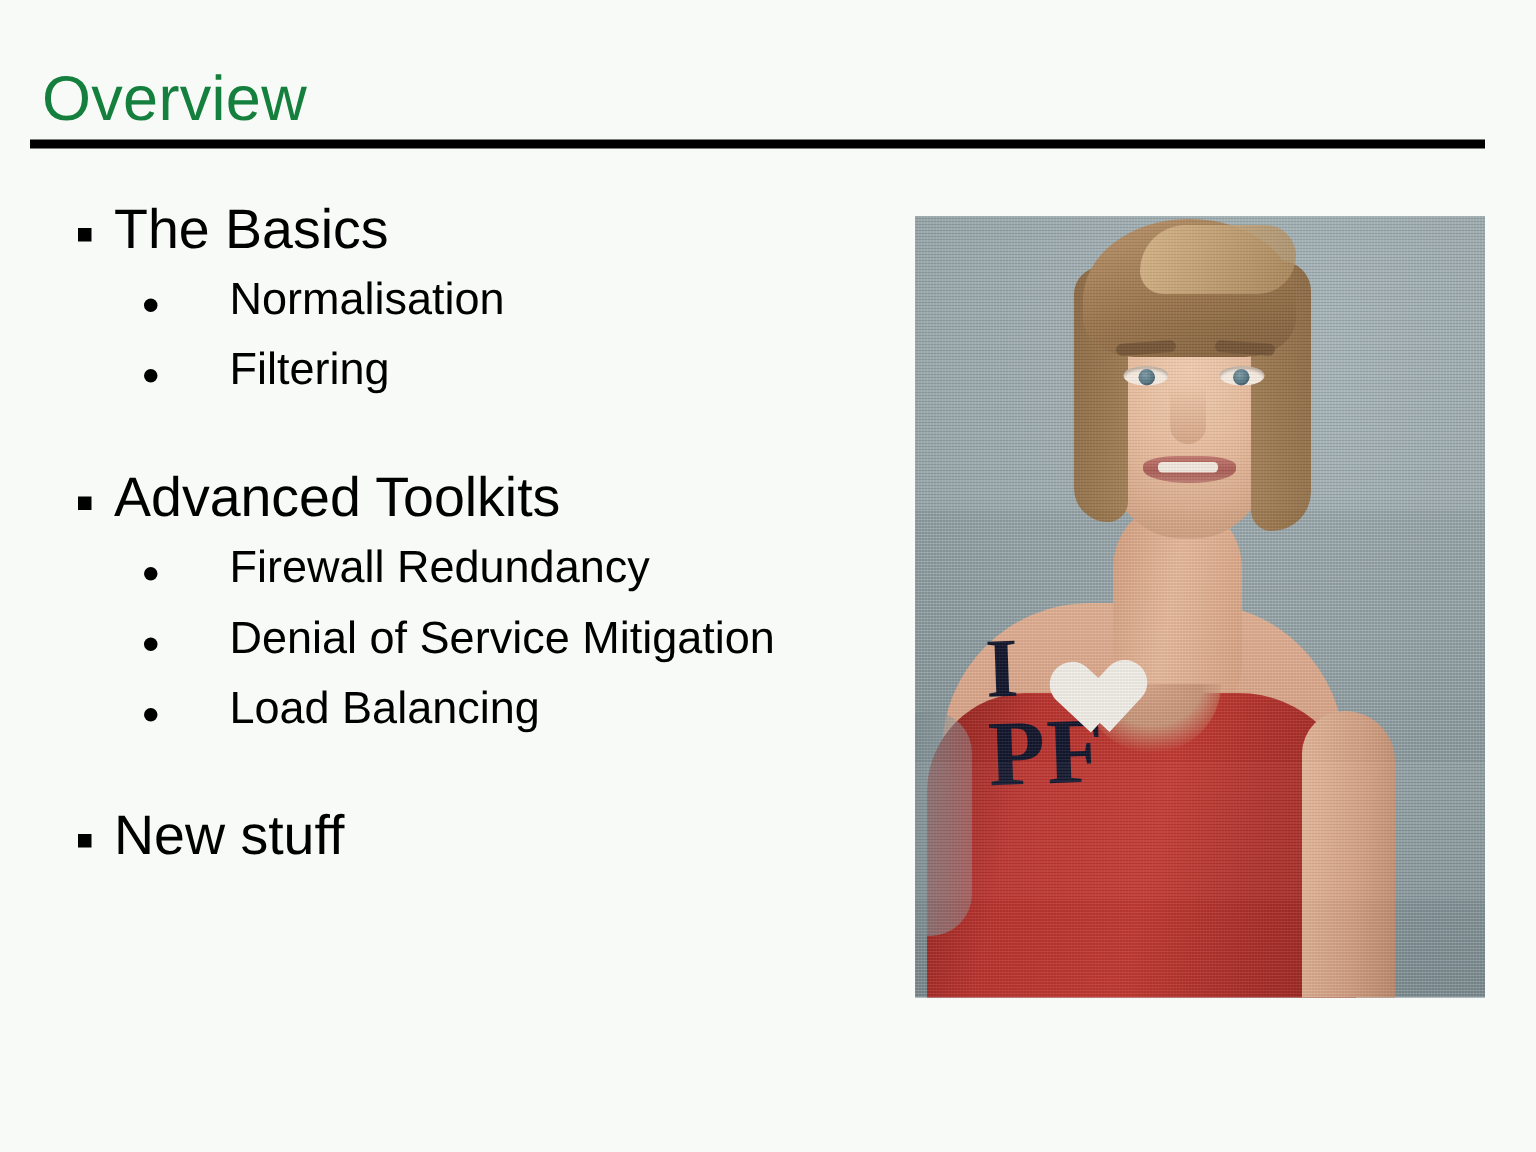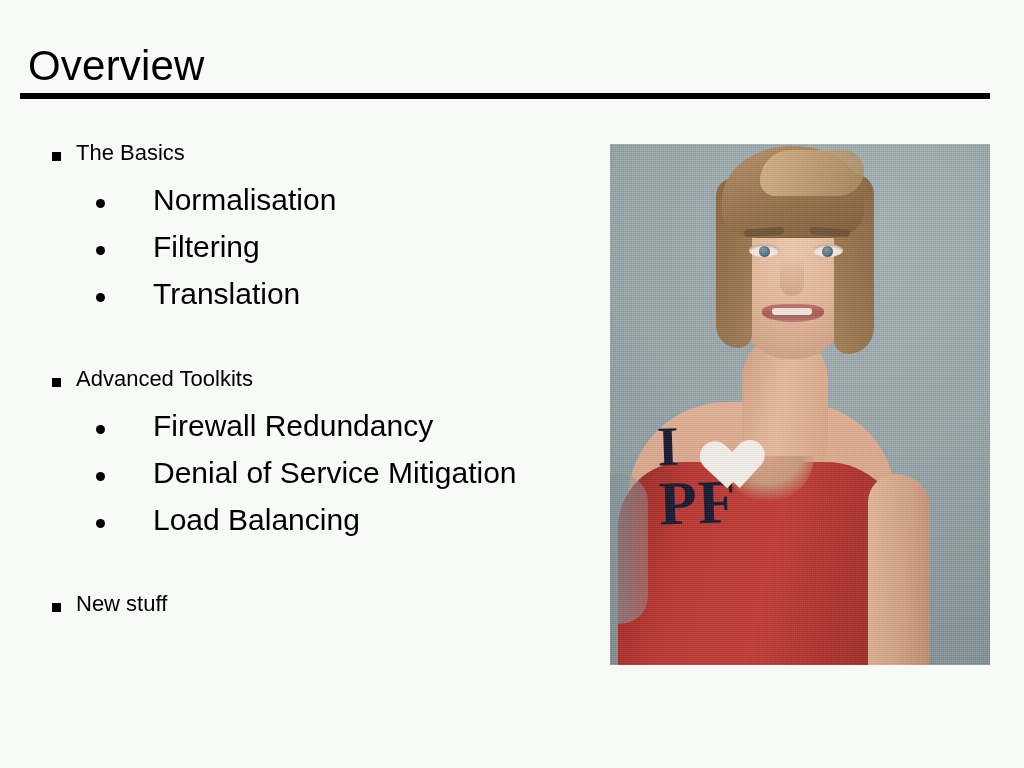--- a/index.html
+++ b/index.html
@@ -27,21 +27,21 @@
 
   
   .slide-title {
     position: absolute;
     left: 28px;
     top: 42px;
     font-size: 42px;
     font-weight: 400;
     letter-spacing: 0.2px;
     line-height: 48px;
-    color: #000000;
+    color: #15803d;
     white-space: nowrap;
   }
   .title-rule {
     position: absolute;
     left: 20px;
     top: 93px;
     width: 970px;
     height: 6px;
     background: #000000;
   }
@@ -87,21 +87,21 @@
     position: absolute;
     left: 1px;
     top: 16px;
     width: 9px;
     height: 9px;
     border-radius: 50%;
     background: #000000;
   }
 
   .bullet-text {
-    font-size: 22px;
+    font-size: 37px;
     line-height: 34px;
     color: #000000;
     white-space: nowrap;
   }
   .level2 .bullet-text {
     font-size: 30px;
     margin-left: 34px;
   }
 
   .group-gap {
@@ -406,26 +406,20 @@
       <span class="marker">
         <span class="marker-dot"></span>
       </span>
       <span class="bullet-text">Normalisation</span>
     </div>
     <div class="bullet-row level2">
       <span class="marker">
         <span class="marker-dot"></span>
       </span>
       <span class="bullet-text">Filtering</span>
-    </div>
-    <div class="bullet-row level2">
-      <span class="marker">
-        <span class="marker-dot"></span>
-      </span>
-      <span class="bullet-text">Translation</span>
     </div>
 
     <div class="group-gap"></div>
 
     <div class="bullet-row level1">
       <span class="marker">
         <span class="marker-square"></span>
       </span>
       <span class="bullet-text">Advanced Toolkits</span>
     </div>

